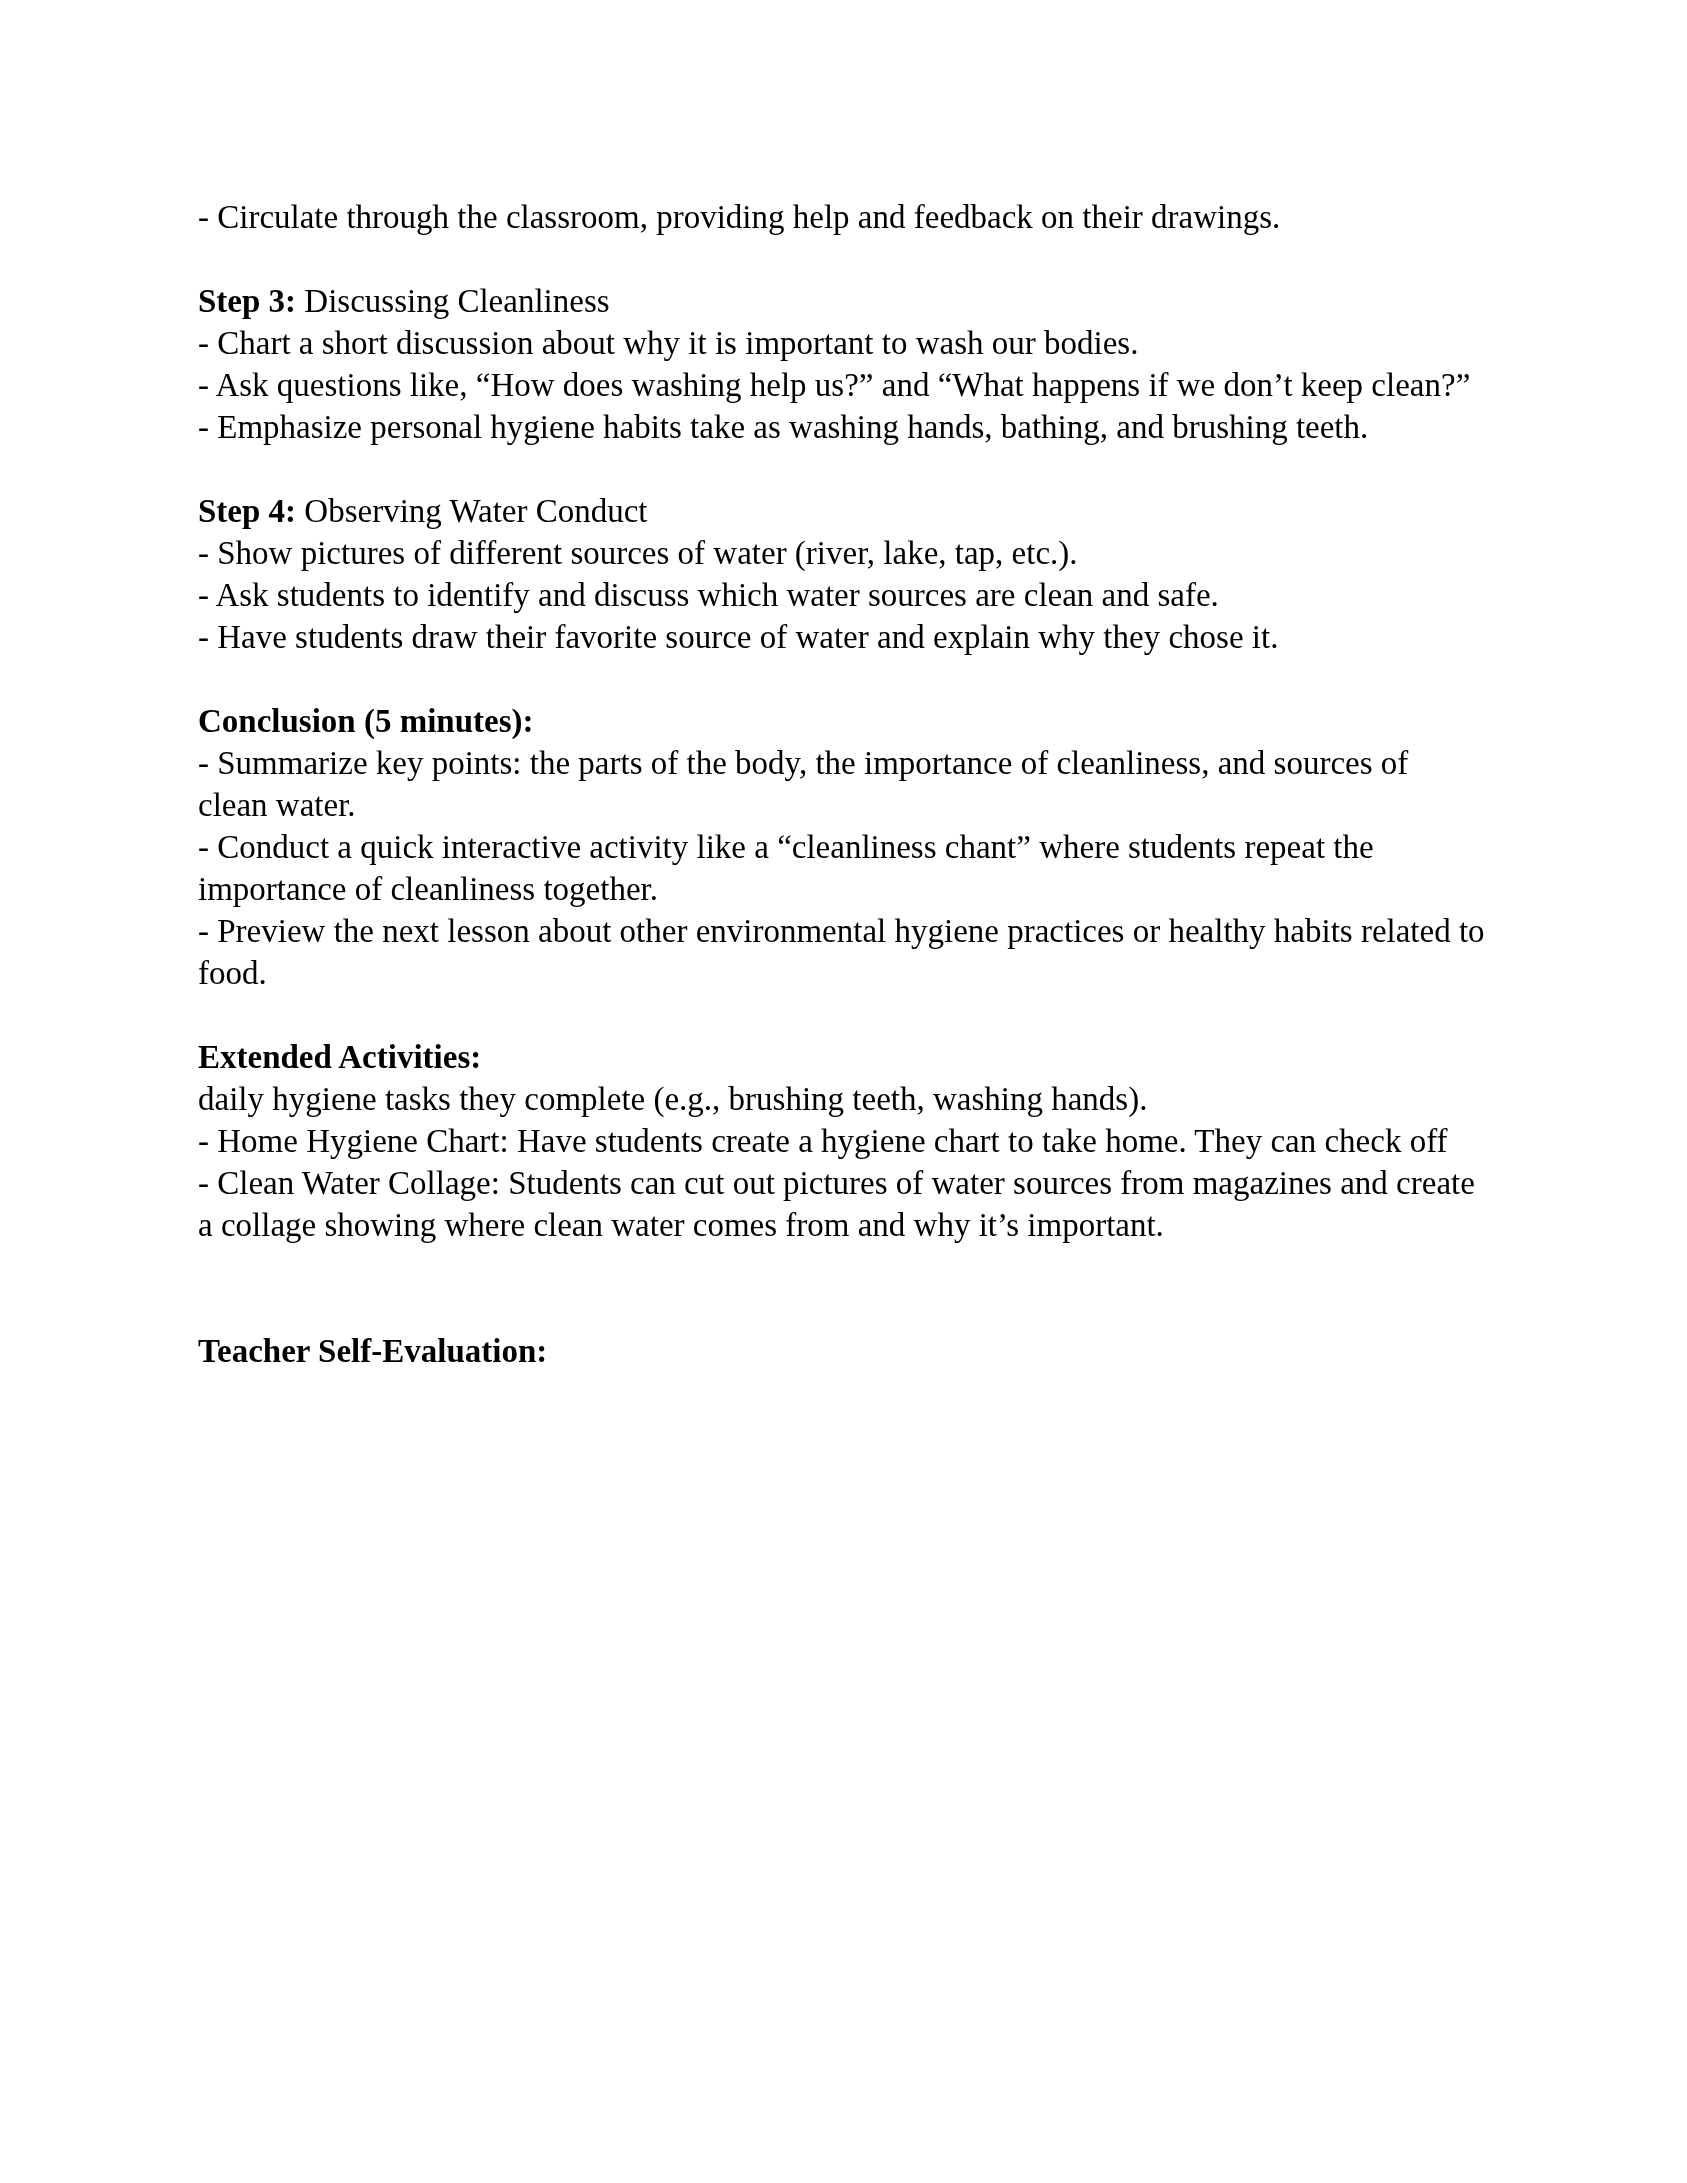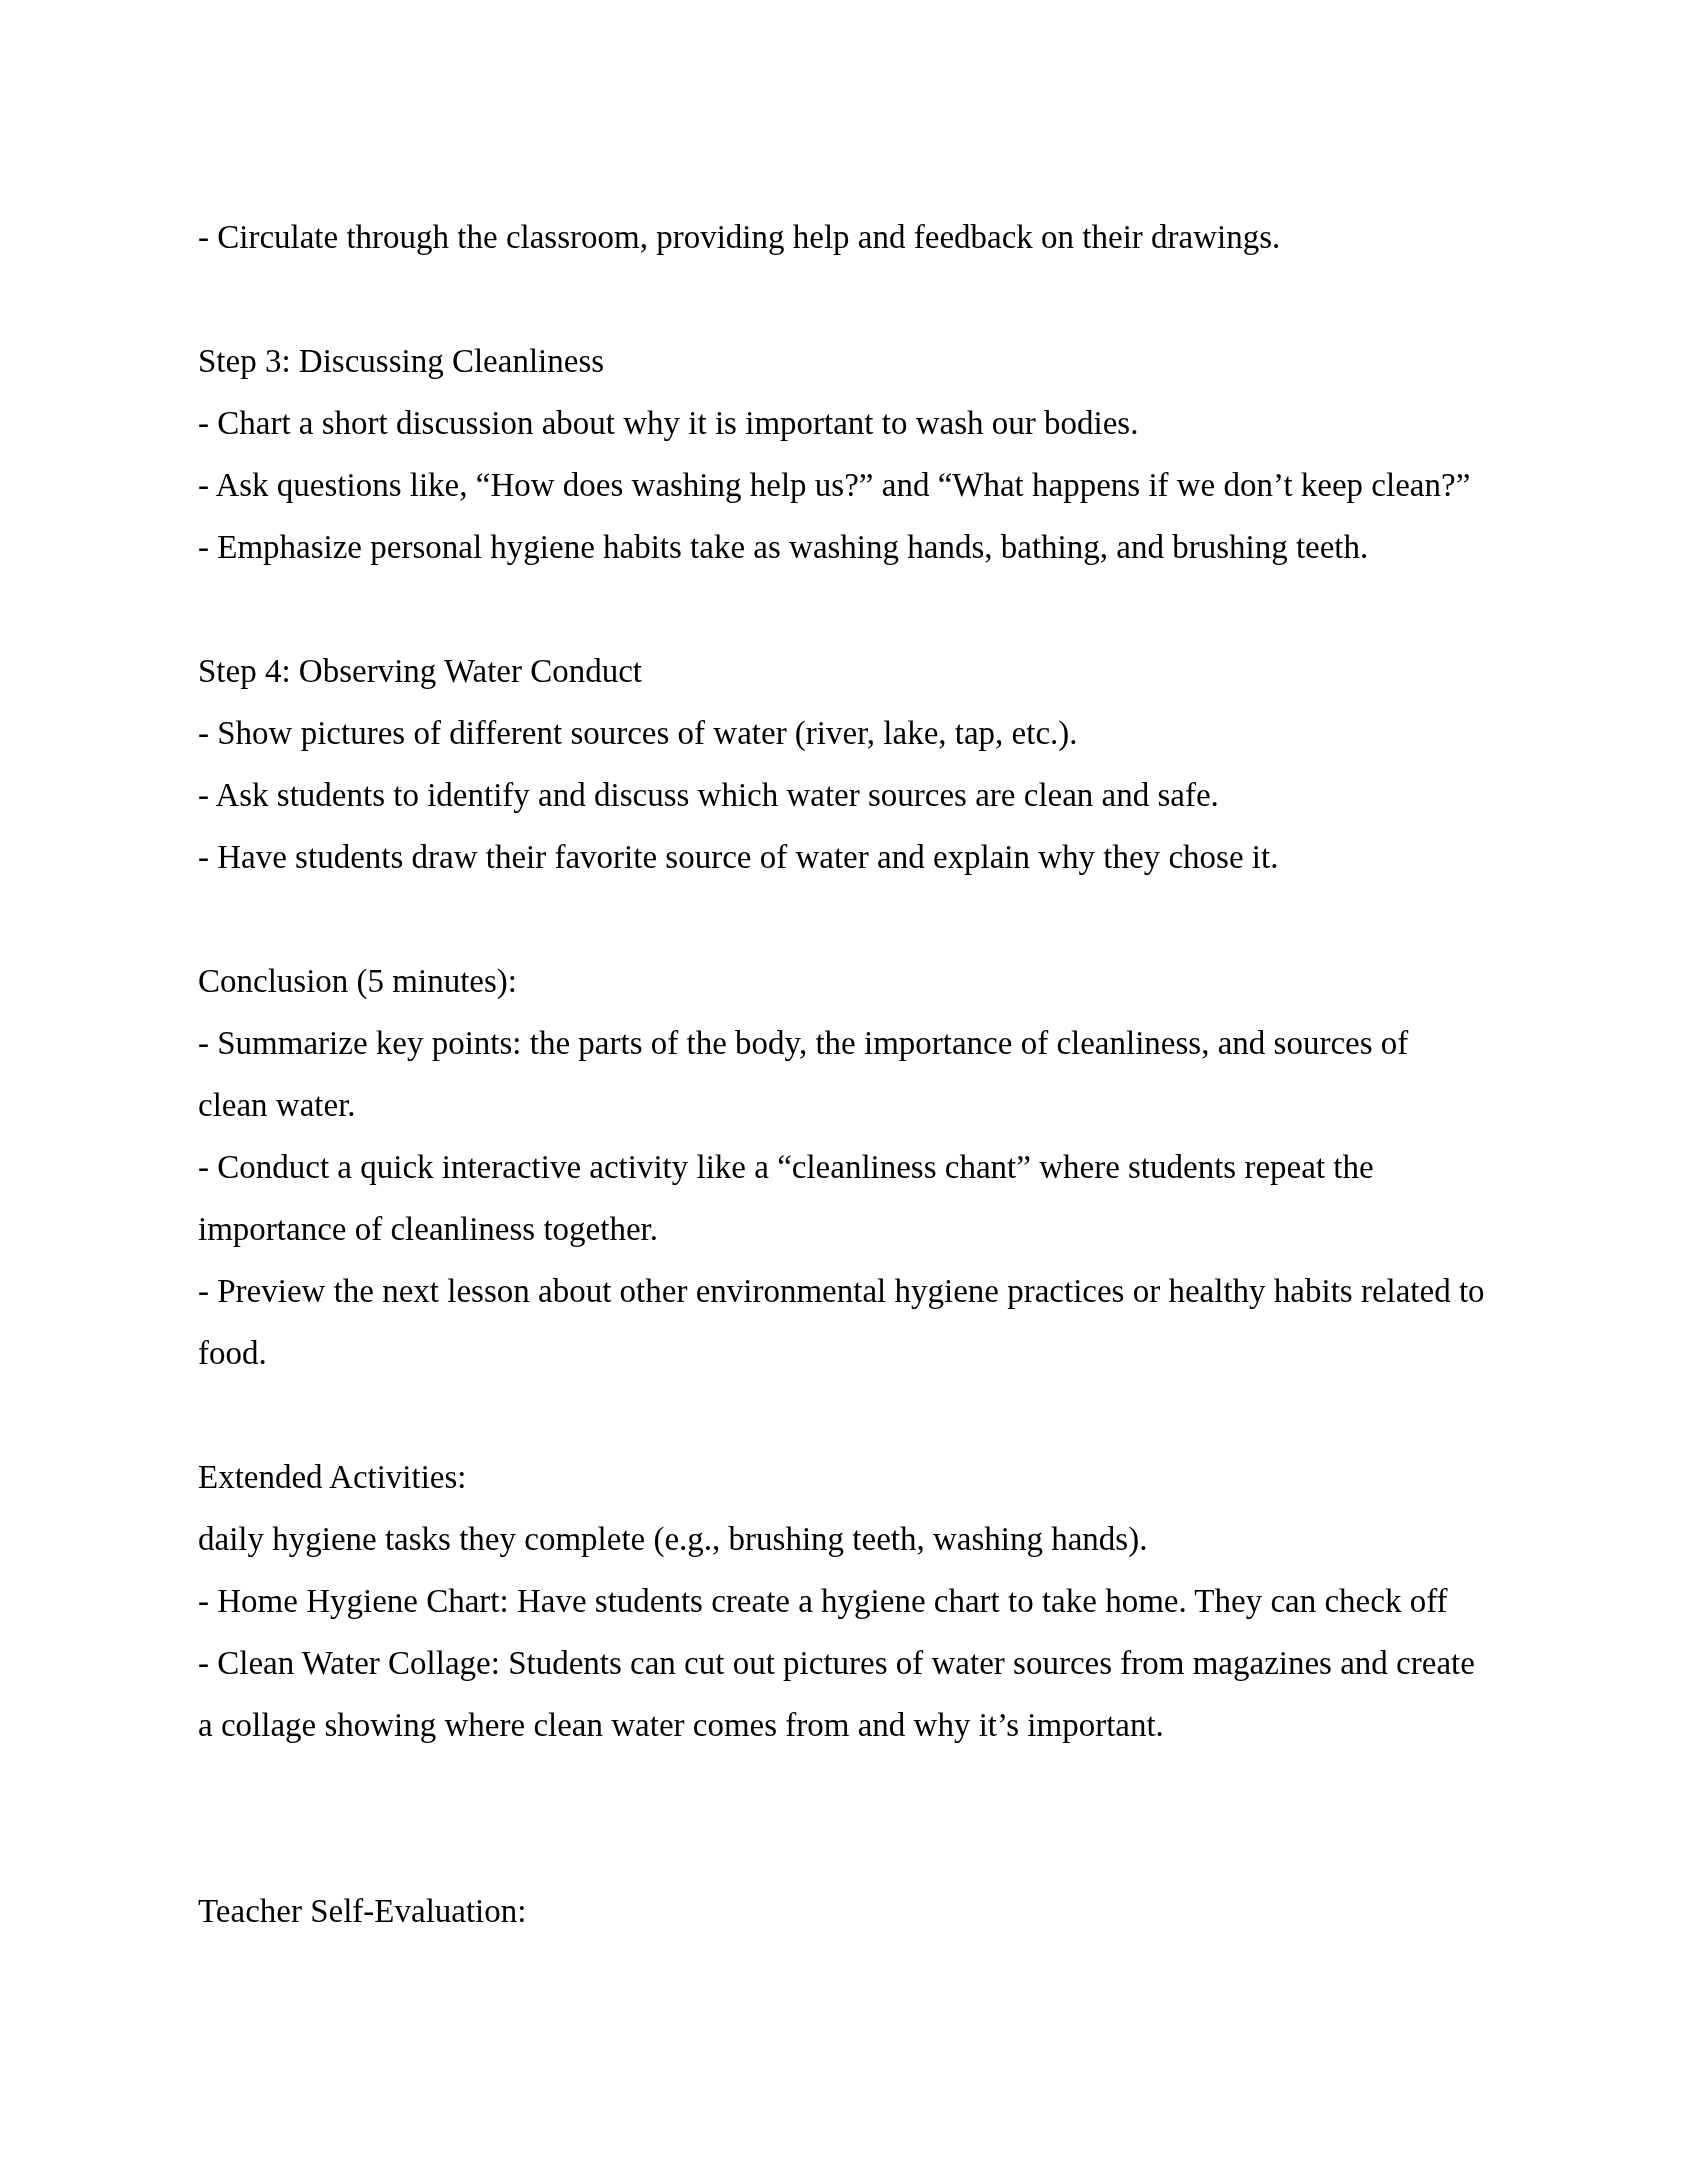--- a/index.html
+++ b/index.html
@@ -19,24 +19,23 @@
     top: 196px;
     width: 1290px;
     font-family: "Liberation Serif", "DejaVu Serif", serif;
     font-size: 33px;
     line-height: 42px;
     color: #000000;
   }
   .line {
     height: 42px;
     white-space: nowrap;
-    margin-top: 20px;
   }
   .b {
-    font-weight: normal;
+    font-weight: bold;
   }
 </style>
 </head>
 <body>
 
 <div class="doc">
 
   <div class="line"><span>- Circulate through the classroom, providing help and feedback on their drawings.</span></div>
 
   <div class="line"></div>

